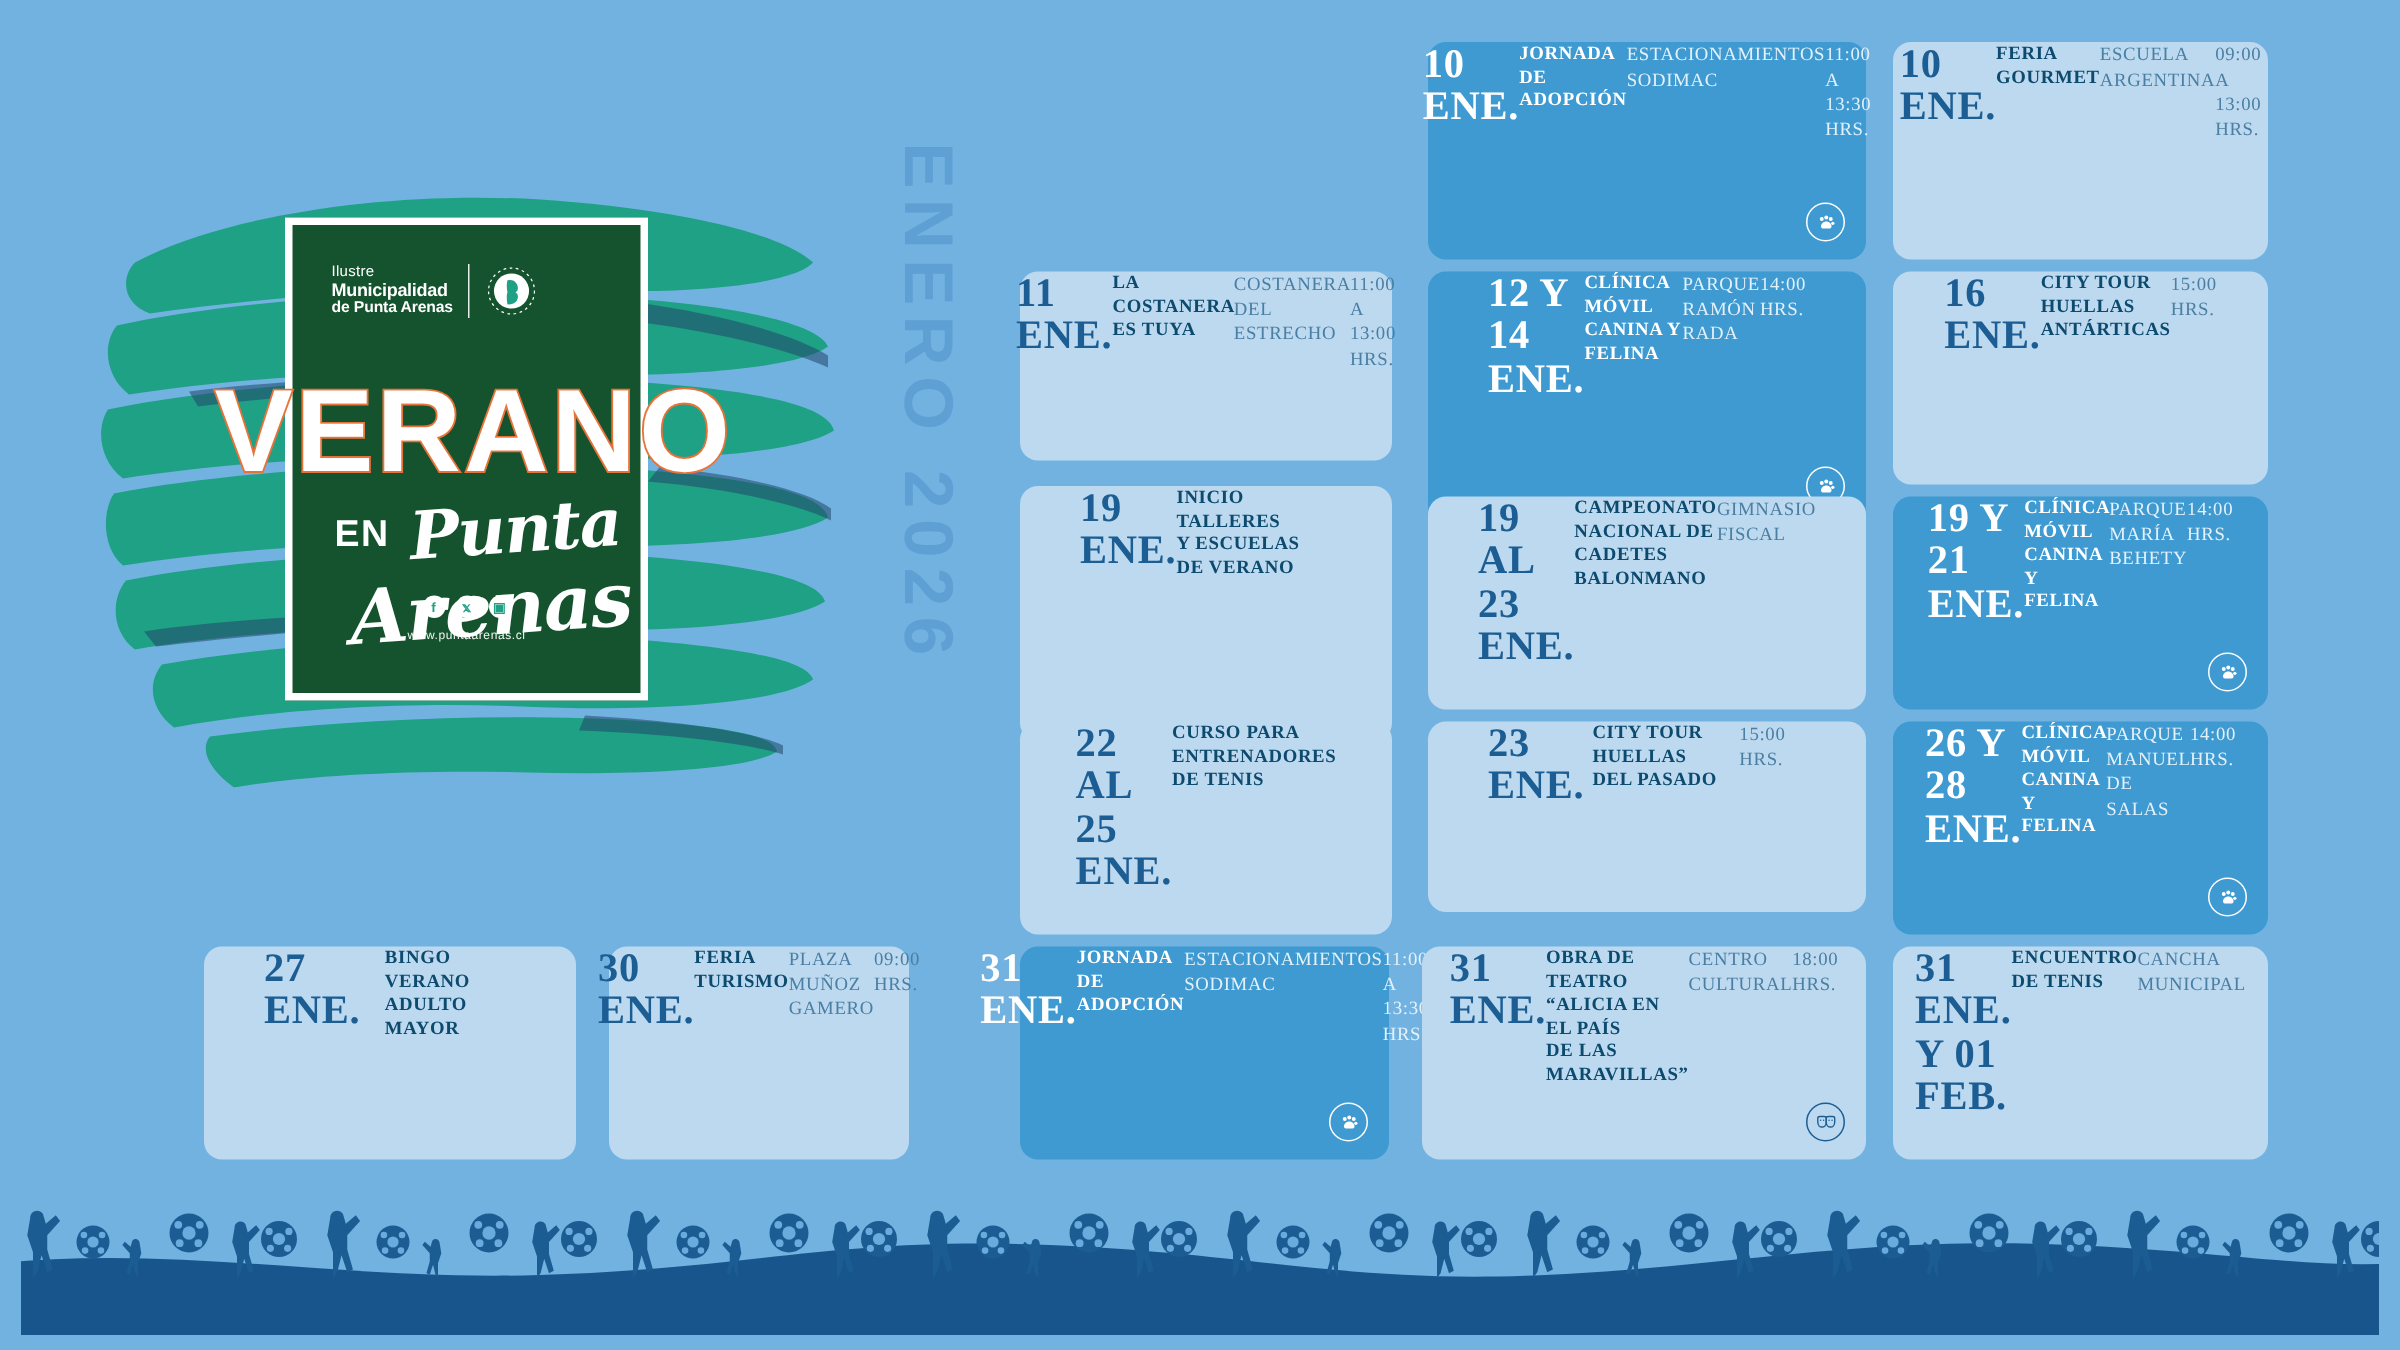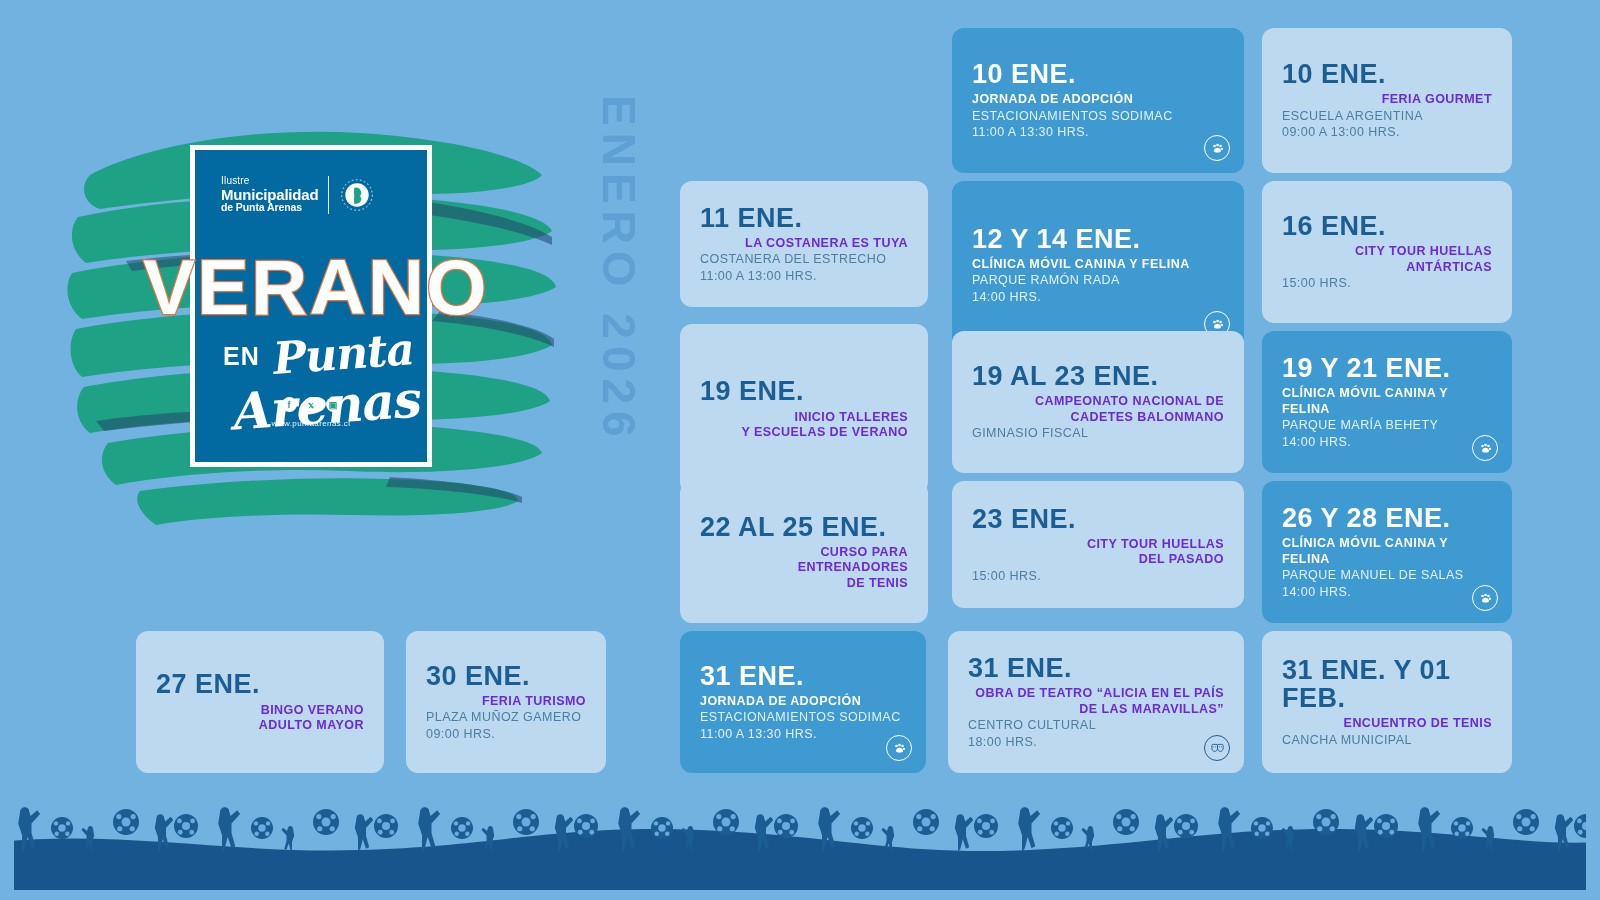--- a/index.html
+++ b/index.html
@@ -32,21 +32,21 @@
     width: 242px; height: 322px;
     border: 5px solid #ffffff;
     z-index: 5;
   }
   .muni {
     position:absolute; left:26px; top:26px; right:14px;
     display:flex; align-items:center; gap:8px;
   }
   .muni-txt { color:#fff; line-height:1.06; }
   .muni-txt .l1 { font-size:10px; font-weight:400; letter-spacing:.2px;}
-  .muni-txt .l2 { font-size:15px; font-weight:700; letter-spacing:-.2px;}
+  .muni-txt .l2 { font-size:12px; font-weight:700; letter-spacing:-.2px;}
   .muni-txt .l3 { font-size:10.5px; font-weight:700; letter-spacing:-.1px;}
   .muni-div { width:1px; align-self:stretch; background:#ffffff; opacity:.9; margin:0 2px;}
   .muni-seal { width:36px; height:36px; position:relative; flex:0 0 auto;}
 
   .verano {
     position:absolute; left:-52px; top:102px; width:430px;
     font-size:78px; font-weight:800; letter-spacing:2px;
     color:#ffffff; line-height:.92;
     -webkit-text-stroke: 2.5px #e8733a;
     paint-order: stroke fill;
@@ -83,37 +83,37 @@
     transform: rotate(90deg) translateY(-54px);
     white-space: nowrap;
     font-size:46px; font-weight:800; letter-spacing:7px;
     color:#5e9fd4;
   }
 
   
   .card {
     position:absolute;
     border-radius:12px;
-    padding:0 20px;
-    display:flex; flex-direction:column; justify-content:center;
+    padding:0 40px;
+    display:flex; flex-direction:row; justify-content:center;font-family:Liberation Serif, serif;
   }
   .card.light { background:#bcd9ef; }
   .card.dark  { background:#3e9ad1; }
   .card .date {
     font-size:27px; font-weight:800; letter-spacing:.5px; line-height:1.05;
     margin-bottom:4px;
   }
   .card .title {
     font-size:12.5px; font-weight:800; letter-spacing:.45px; line-height:1.24;
   }
   .card .place, .card .time {
     font-size:12.5px; font-weight:400; letter-spacing:.45px; line-height:1.32;
   }
   .card.light .date  { color:#1c5e93; }
-  .card.light .title { color:#6d28d9;text-align:right; }
+  .card.light .title { color:#0c4a6e; }
   .card.light .place,.card.light .time { color:#4a7ea3; }
   .card.dark .date   { color:#ffffff; }
   .card.dark .title  { color:#ffffff; }
   .card.dark .place, .card.dark .time { color:#e3f1fb; }
 
   .badge {
     position:absolute; right:14px; bottom:12px;
     width:26px; height:26px; border-radius:50%;
     border:1.6px solid currentColor;
     display:flex; align-items:center; justify-content:center;
@@ -146,21 +146,21 @@
       </g>
       <g fill="#24476b" opacity="0.55">
         <path d="M360,96 C420,104 470,118 492,132 L492,140 C462,126 406,114 352,108 Z"></path>
         <path d="M66,156 C130,148 220,144 300,146 L300,152 C222,152 136,158 72,166 Z"></path>
         <path d="M380,206 C436,212 478,222 494,234 L494,242 C470,230 420,220 372,216 Z"></path>
         <path d="M36,316 C104,306 200,302 280,304 L280,310 C202,310 112,318 44,326 Z"></path>
         <path d="M330,372 C400,376 446,384 462,392 L462,398 C436,390 384,384 326,382 Z"></path>
       </g>
     </svg>
 
-    <div id="logo-card" style="background:#0369a1;">
+    <div id="logo-card" style="background:#14532d;">
       <div class="muni">
         <div class="muni-txt">
           <div class="l1">Ilustre</div>
           <div class="l2">Municipalidad</div>
           <div class="l3">de Punta Arenas</div>
         </div>
         <div class="muni-div"></div>
         <div class="muni-seal">
           <svg viewBox="0 0 40 40" width="36" height="36">
             <circle cx="20" cy="20" r="13" fill="#fff"></circle>

